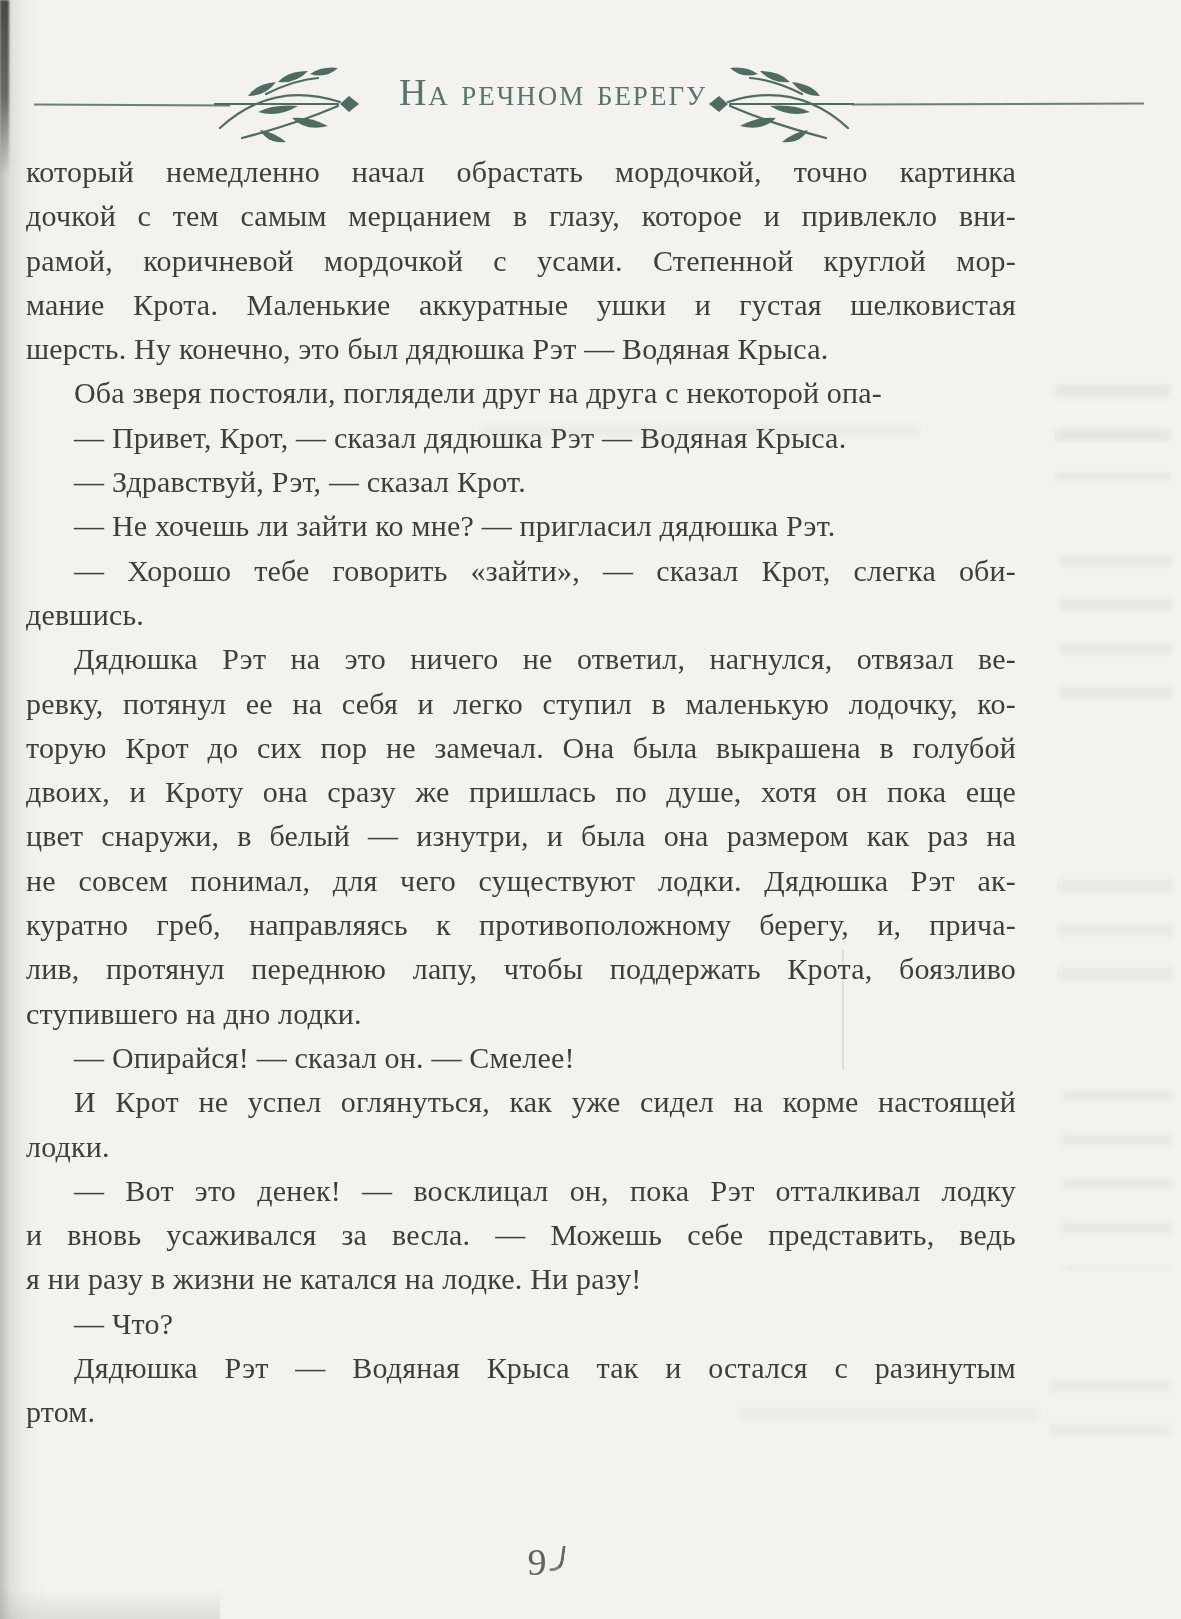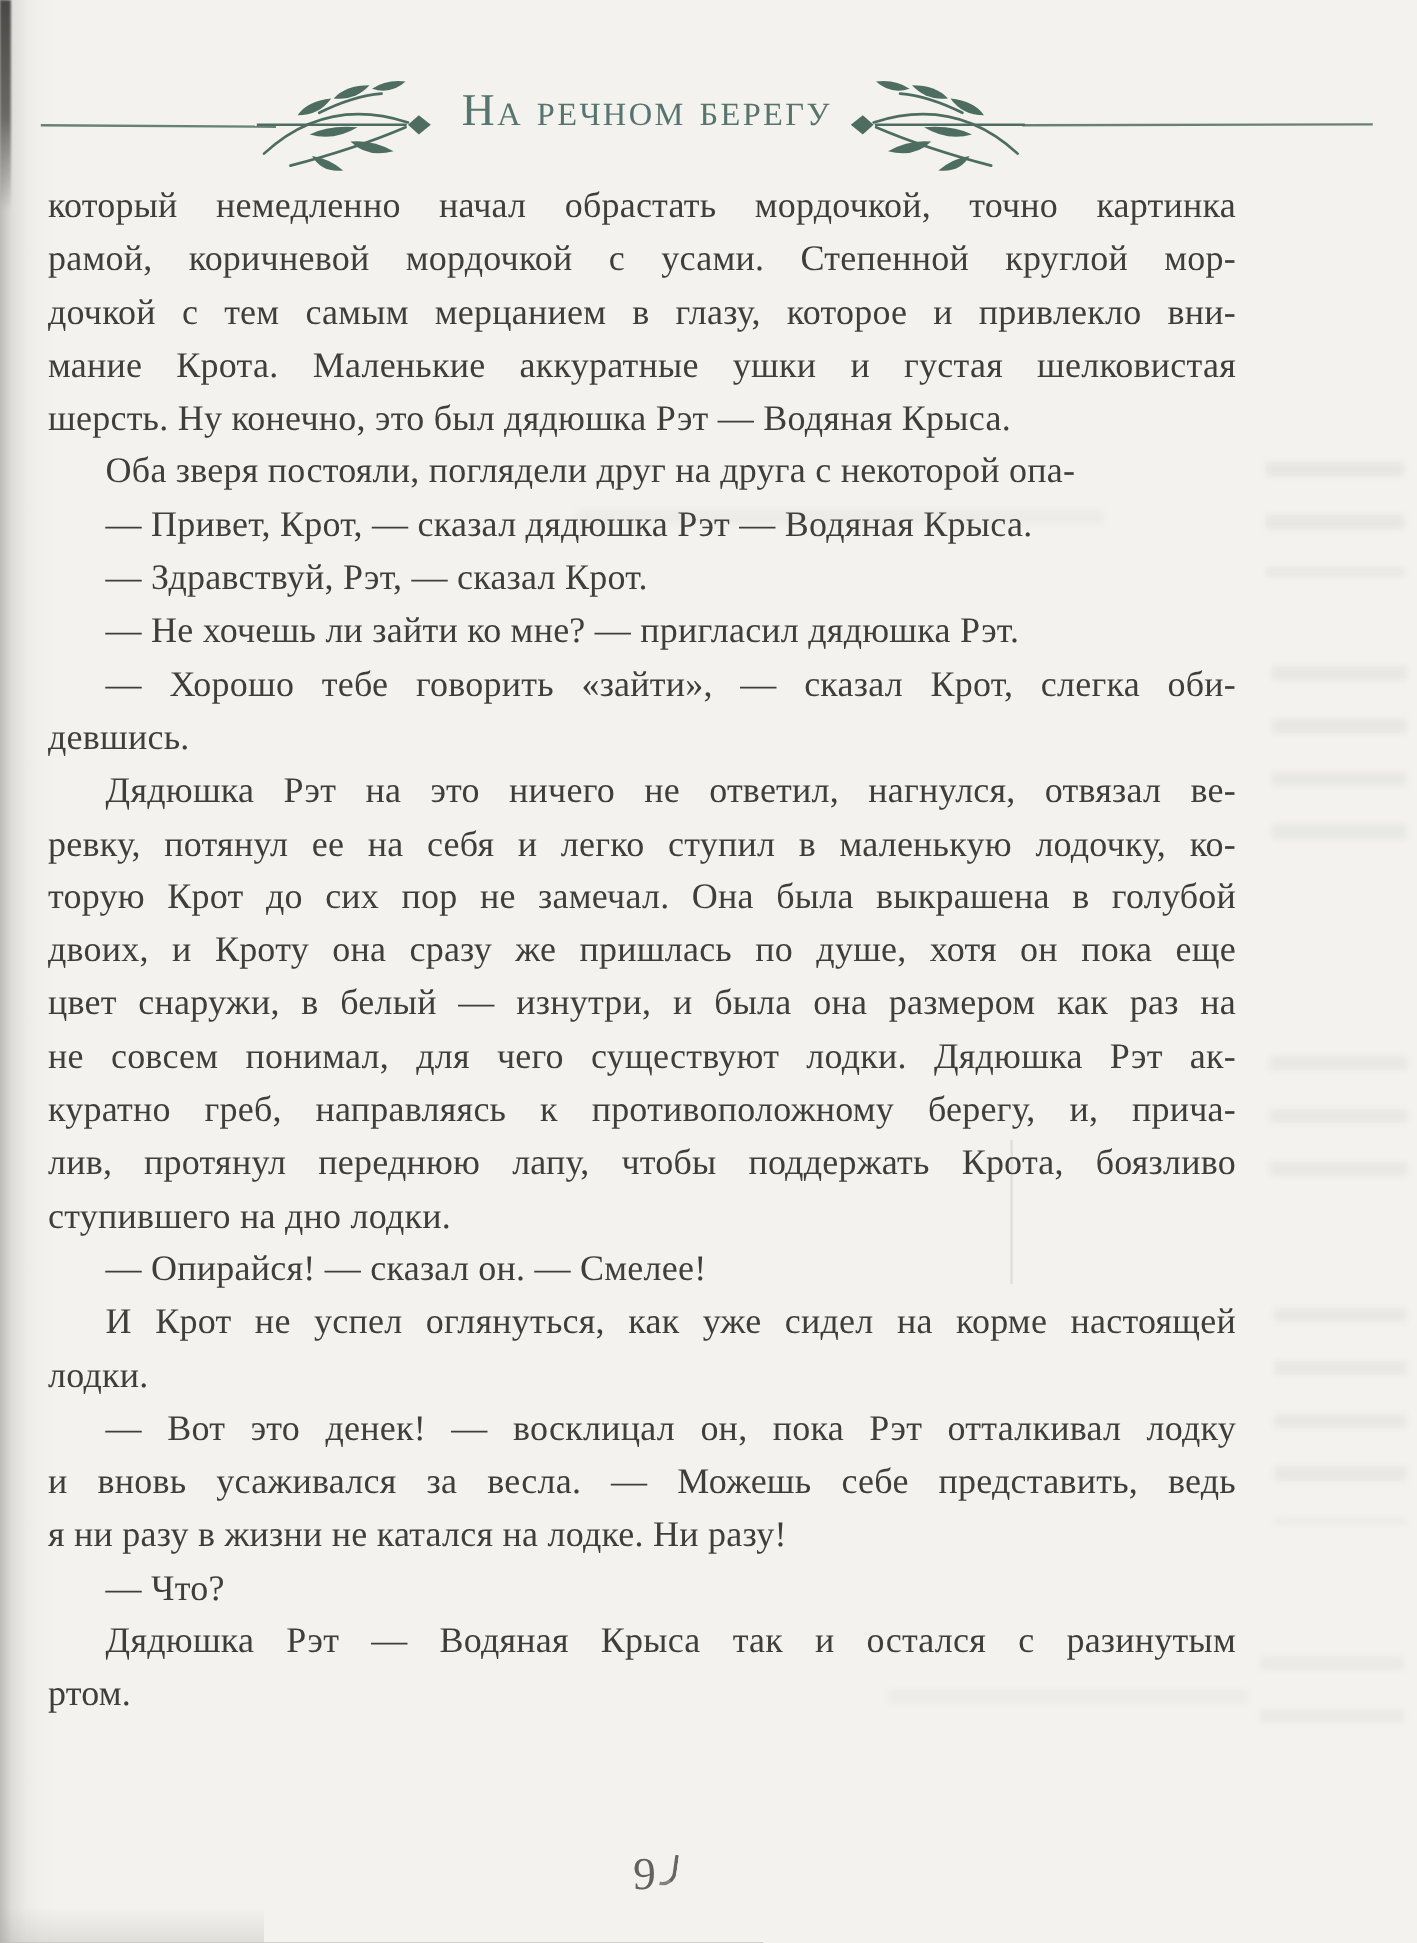--- a/index.html
+++ b/index.html
@@ -46,34 +46,34 @@
     position:absolute;height:2px;
     background:var(--ornament-green,#4d6d60);
     opacity:0.85;
   }
   .rule-left{left:34px;top:104px;width:196px;transform:rotate(0.35deg);}
   .rule-right{left:852px;top:103px;width:292px;transform:rotate(-0.15deg);}
   .orn{position:absolute;top:60px;width:148px;height:90px;}
   .orn-left{left:214px;}
   .orn-right{left:706px;transform:scaleX(-1);}
   .chapter-title{
-    position:absolute;left:44px;top:72px;width:990px;margin:0;
+    position:absolute;left:58px;top:72px;width:990px;margin:0;
     text-align:center;
     font-family:"Liberation Serif", serif;
     font-weight:500;
     font-size:38px;
     line-height:1.1;
     letter-spacing:2px;
     font-variant:small-caps;
     color:var(--title-green,#56756c);
   }
 
   
   .text-body{
-    position:absolute;left:40px;top:150px;width:990px;
+    position:absolute;left:26px;top:150px;width:990px;
     font-size:30px;
     line-height:44.3px;
     color:var(--body-text,#403e3b);
     letter-spacing:0.2px;
   }
   .para{margin:0;}
   .line{
     text-align:justify;
     text-align-last:justify;
     white-space:nowrap;
@@ -167,22 +167,22 @@
         <path d="M46 70 q14 2 26 12 q-18 2 -26 -12 z"></path>
       </g>
     </svg>
 
     <div class="rule rule-right"></div>
   </header>
 
   <main class="text-body">
       <div class="para">
         <div class="line">который немедленно начал обрастать мордочкой, точно картинка</div>
+        <div class="line">дочкой с тем самым мерцанием в глазу, которое и привлекло вни-</div>
         <div class="line">рамой, коричневой мордочкой с усами. Степенной круглой мор-</div>
-        <div class="line">дочкой с тем самым мерцанием в глазу, которое и привлекло вни-</div>
         <div class="line">мание Крота. Маленькие аккуратные ушки и густая шелковистая</div>
         <div class="line">шерсть. Ну конечно, это был дядюшка Рэт — Водяная Крыса.</div>
       </div>
       <div class="para indent">
         <div class="line">Оба зверя постояли, поглядели друг на друга с некоторой опа-</div>
       </div>
       <div class="para indent">
         <div class="line">— Привет, Крот, — сказал дядюшка Рэт — Водяная Крыса.</div>
       </div>
       <div class="para indent">

